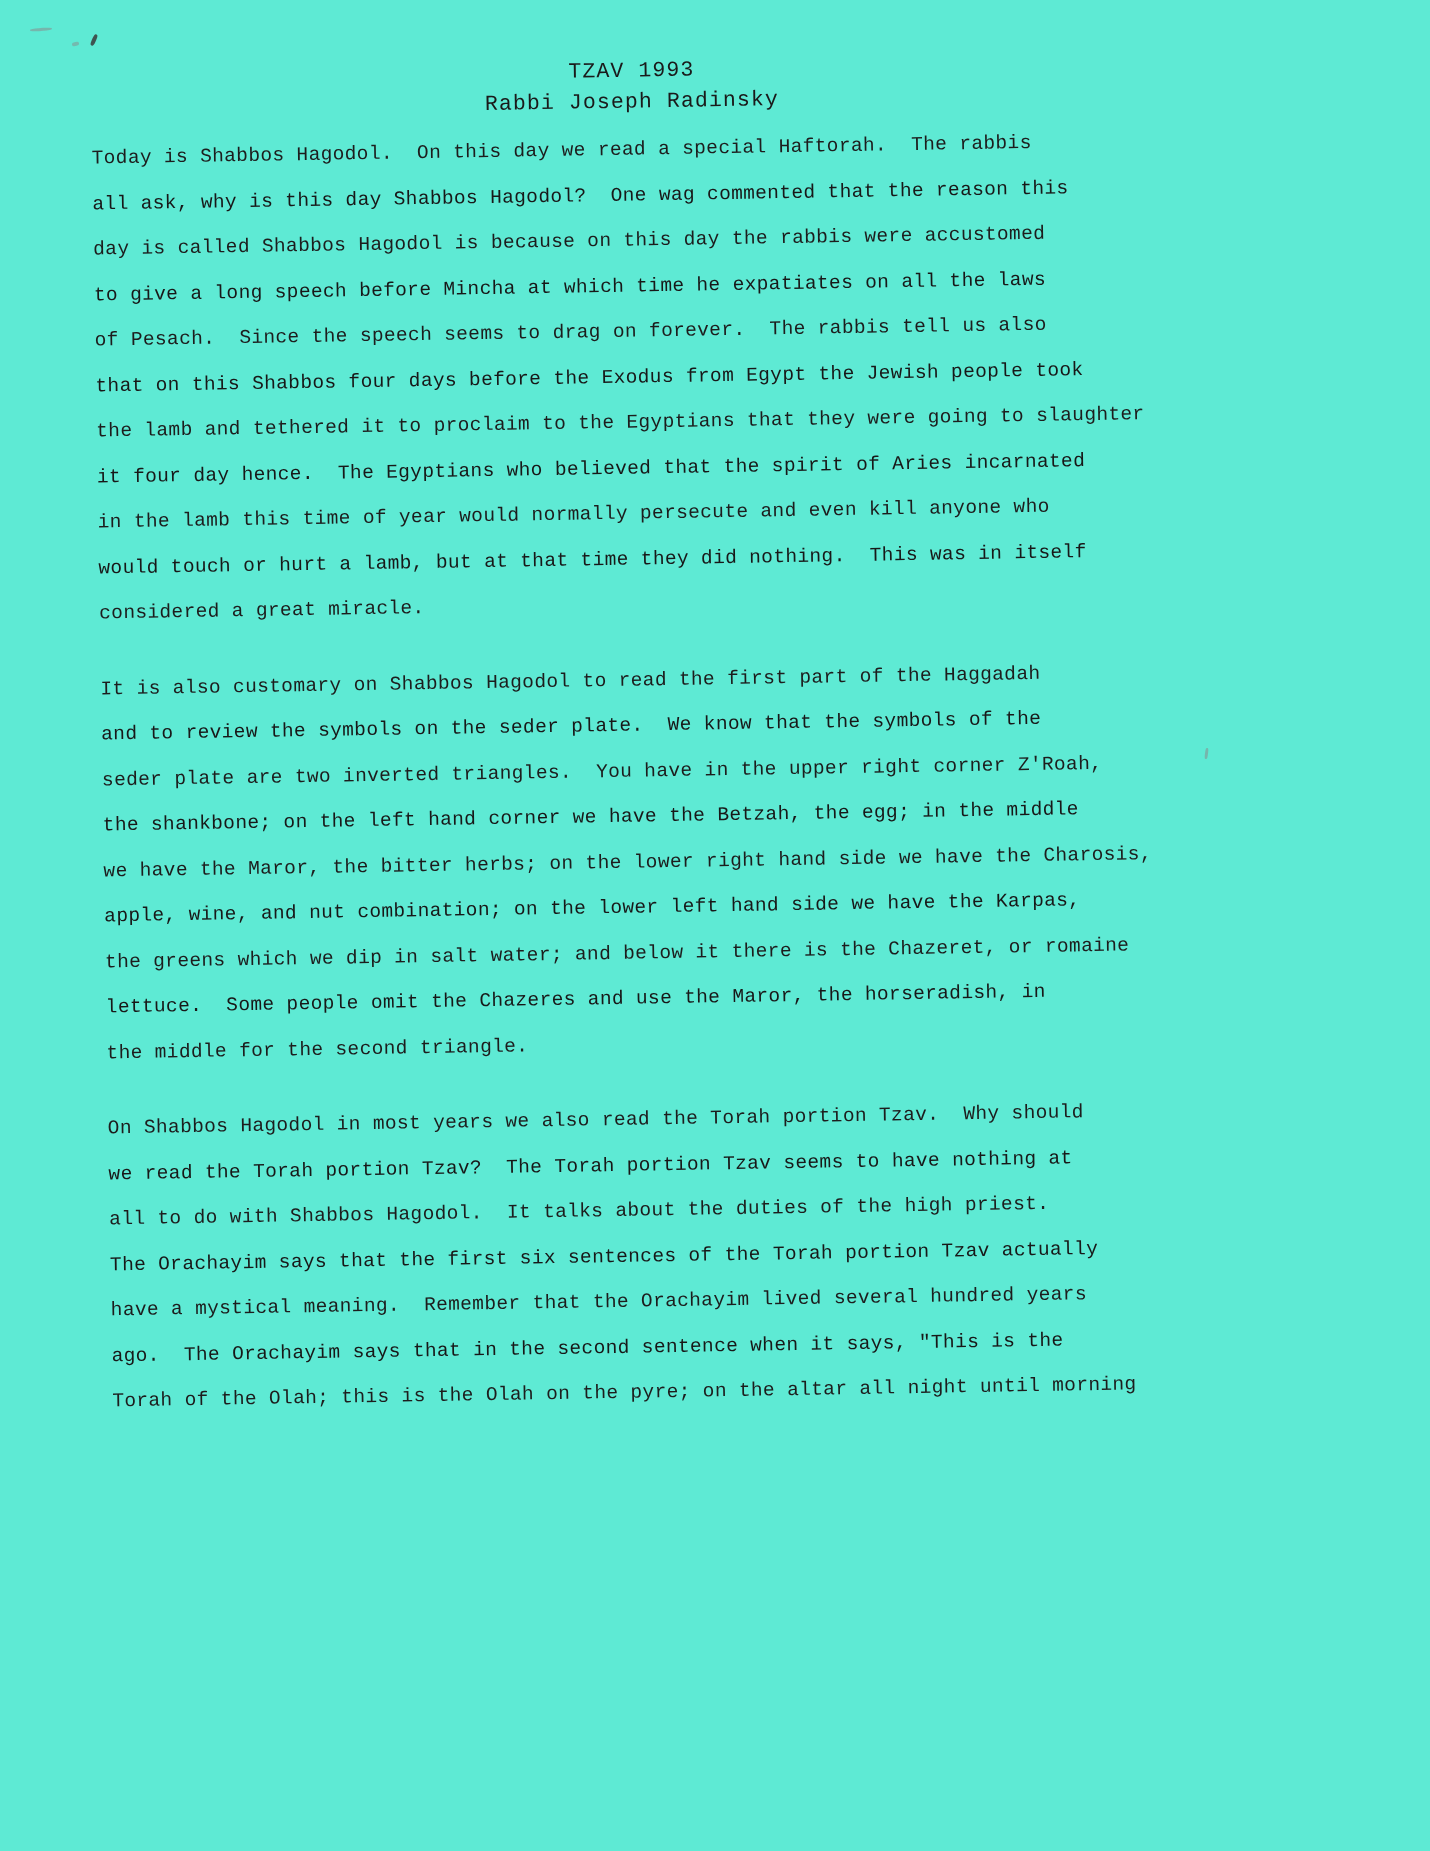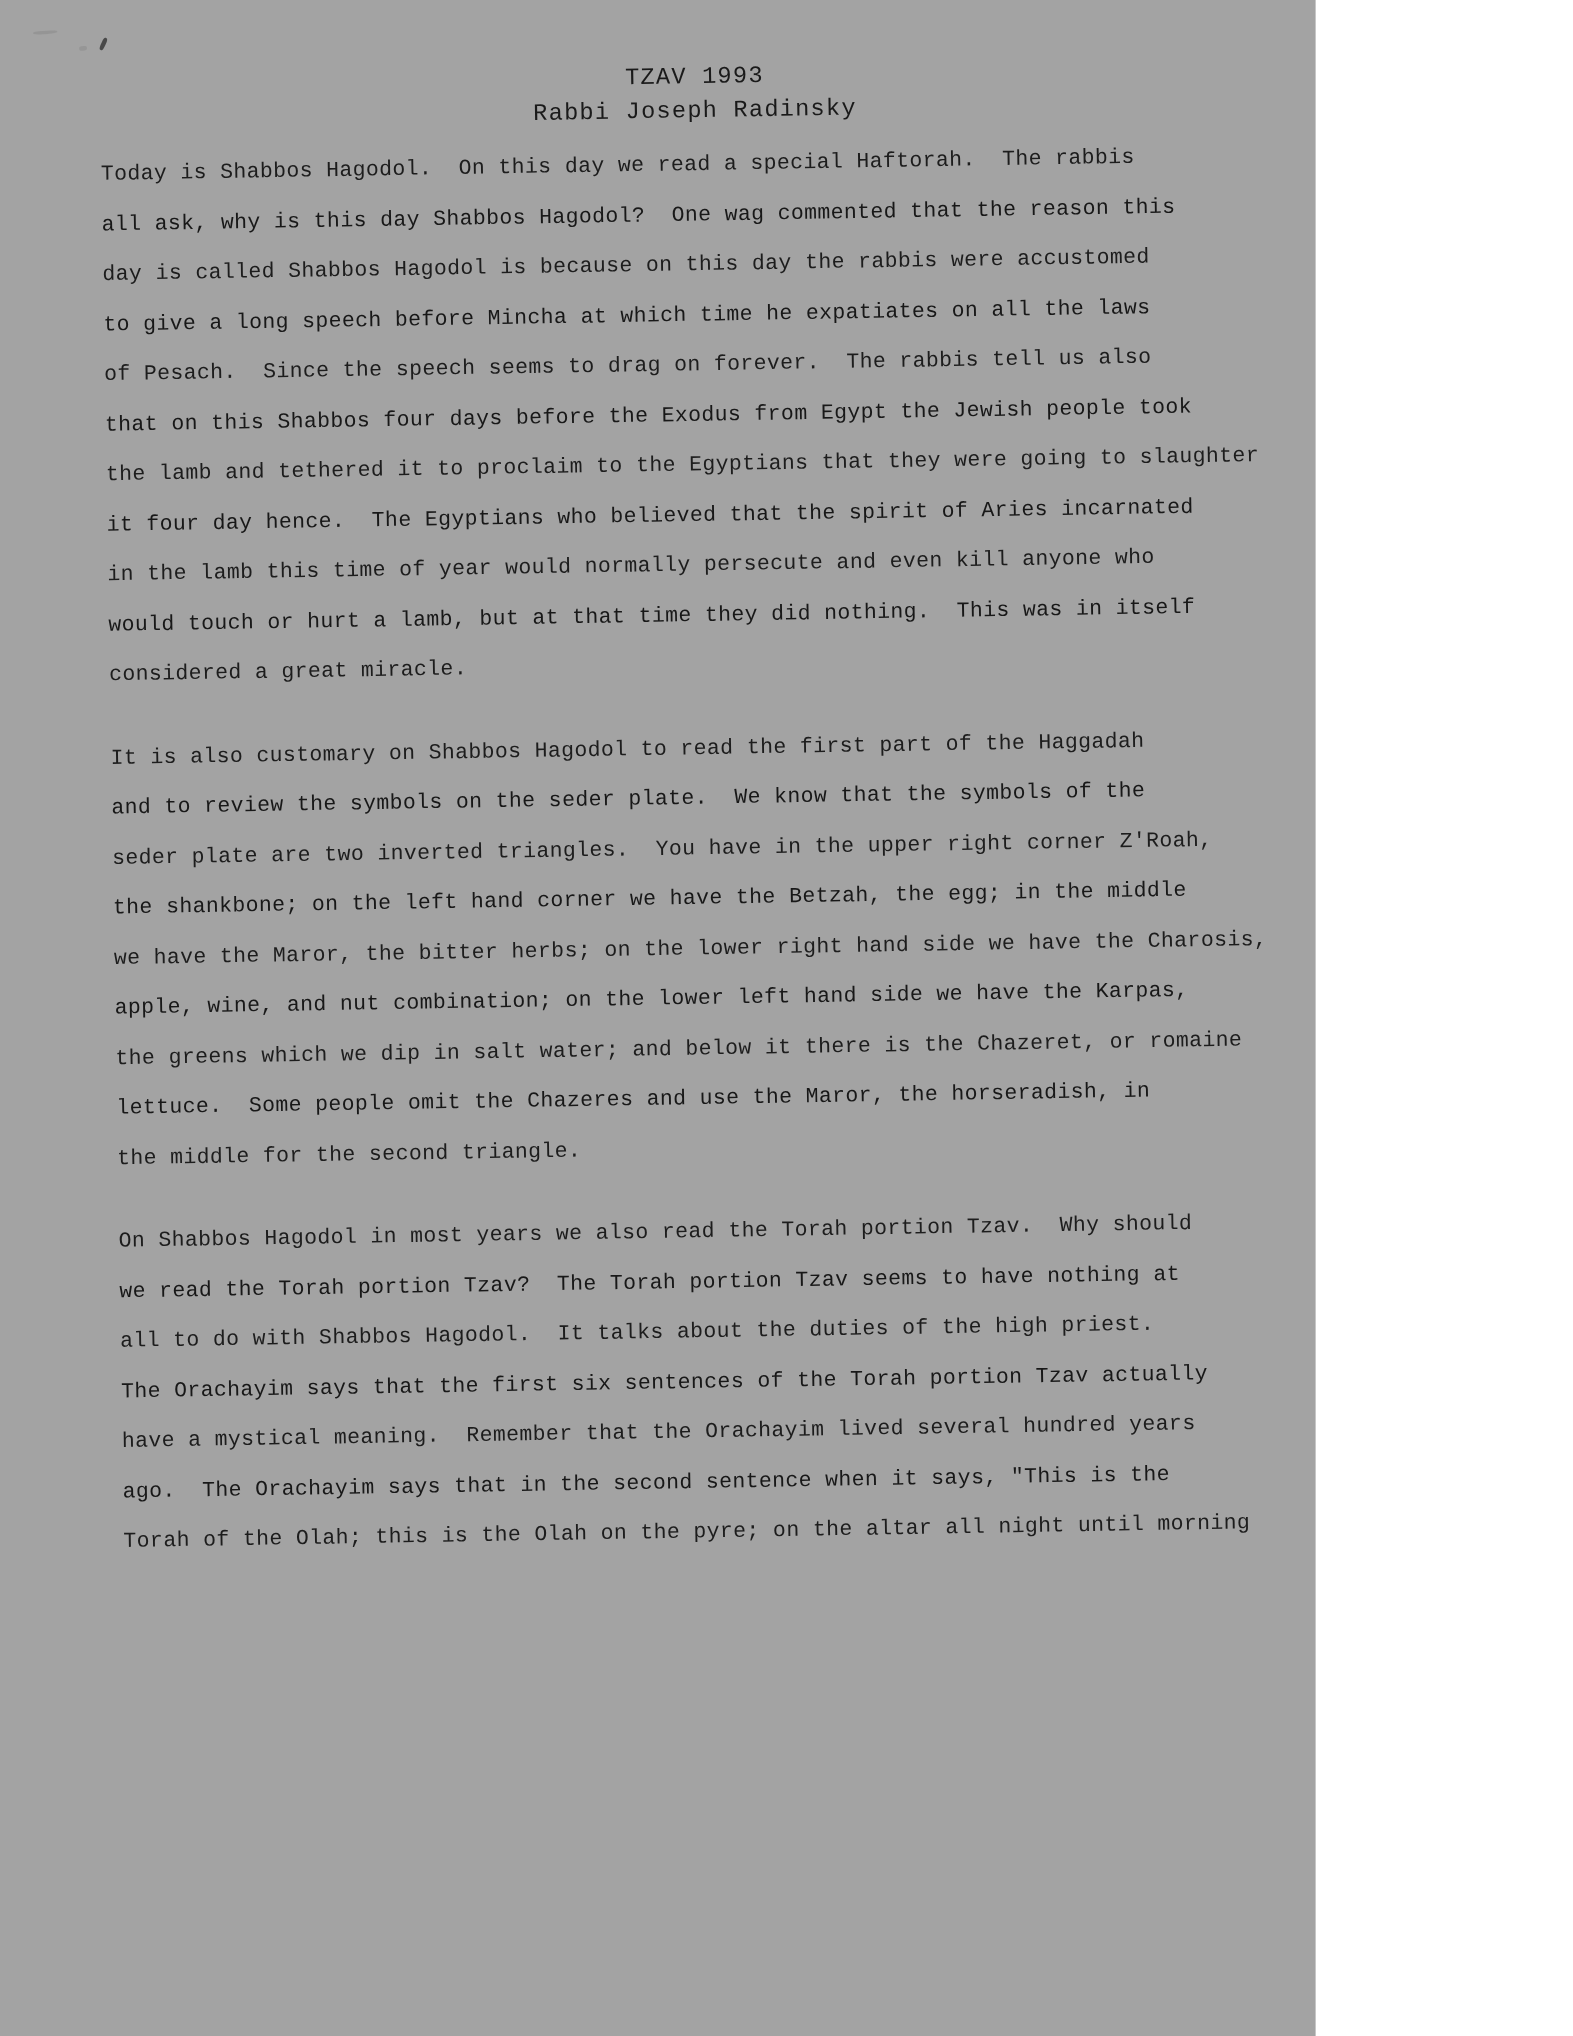--- a/index.html
+++ b/index.html
@@ -3,23 +3,23 @@
 <meta charset="utf-8">
 <title>TZAV 1993</title>
 <style>
   html, body {
     margin: 0;
     padding: 0;
     background: #ffffff;
   }
   .page {
     position: relative;
-    width: 1196px;
+    width: 1430px;
     height: 1851px;
-    background: #a3a3a3;
+    background: #5eead4;
     overflow: hidden;
     font-family: "Liberation Mono", "DejaVu Sans Mono", monospace;
     color: #1a1a1a;
   }
 
   
   .scan-speck {
     position: absolute;
     background: #8a8a8a;
     border-radius: 40%;

